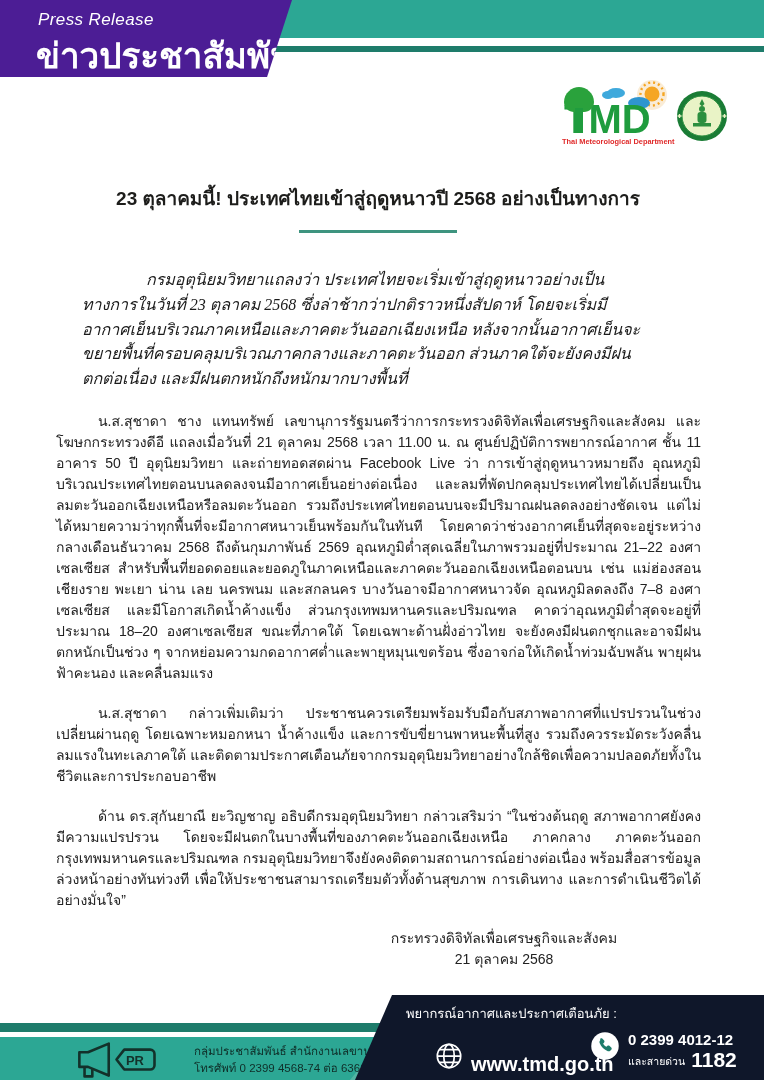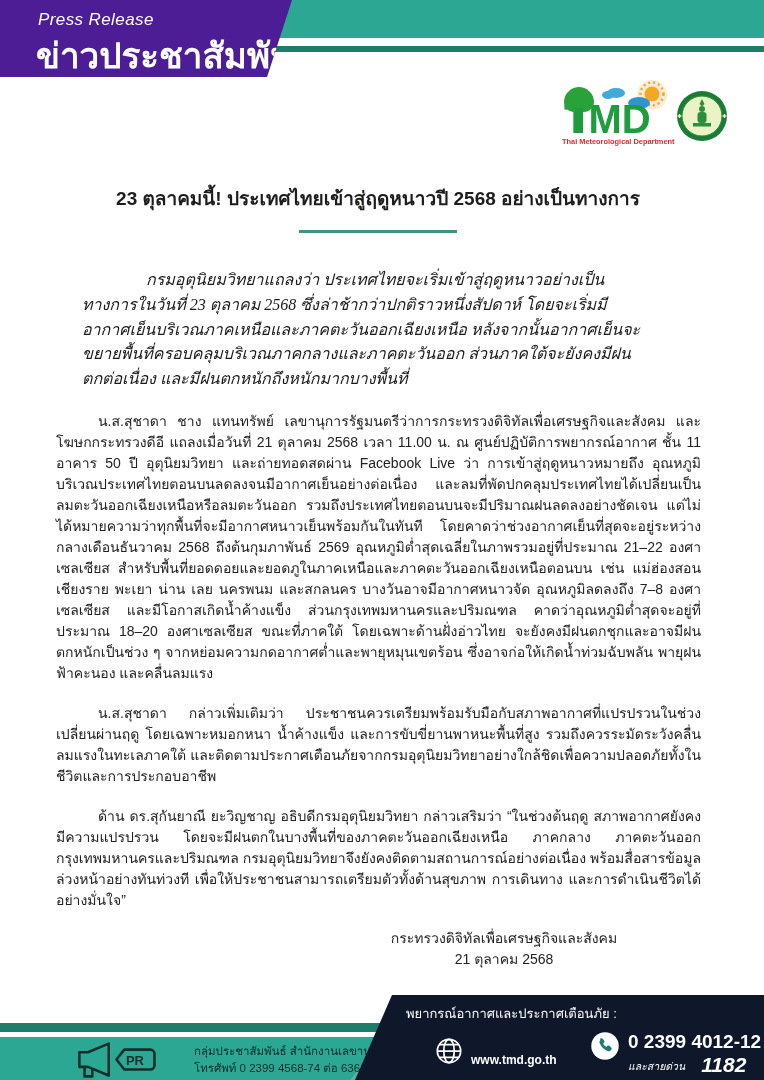--- a/index.html
+++ b/index.html
@@ -31,24 +31,24 @@
   
   .footer-stripe { position:absolute; left:0; top:1023px; width:420px; height:9px; background:#1e7c6b; }
   .footer-teal { position:absolute; left:0; top:1037px; width:402px; height:43px; background:#2ca794;
                  clip-path:polygon(0 0, 400px 0, 365px 43px, 0 43px); }
   .footer-wedge { position:absolute; left:0; top:1037px; width:410px; height:43px; background:#52b5a3;
                   clip-path:polygon(385px 0, 402px 0, 367px 43px, 350px 43px); }
   .footer-dark { position:absolute; left:340px; top:995px; width:424px; height:85px; background:#0f172a;
                  clip-path:polygon(52px 0, 424px 0, 424px 85px, 15px 85px); color:#fff; }
   .forecast-label { position:absolute; top:8px; left:66px; font-size:13px; }
   .web-item { position:absolute; top:40px; left:95px; display:flex; align-items:center; gap:8px; }
-  .web-text { font-size:12px; font-weight:bold;margin-top:18px; }
+  .web-text { font-size:20px; font-weight:bold;margin-top:18px; }
   .phone-item { position:absolute; top:36px; left:250px; display:flex; align-items:flex-start; gap:8px; }
-  .phone-num { font-size:19px; font-weight:bold; line-height:1.2; }
-  .hotline-row { display:flex; align-items:flex-end; gap:16px;font-style:italic; }
+  .phone-num { font-size:15px; font-weight:bold; line-height:1.2; }
+  .hotline-row { display:flex; align-items:flex-end; gap:6px; }
   .hotline-label { font-size:10.5px; }
   .hotline-num { font-size:21px; font-weight:bold; line-height:1; }
   .pr-block { position:absolute; left:72px; top:1041px; display:flex; align-items:center; gap:14px; color:#0f2e28; }
   .pr-text { font-size:11.5px; line-height:1.45; }
 </style>
 </head>
 <body>
 
 <div class="page">
 

